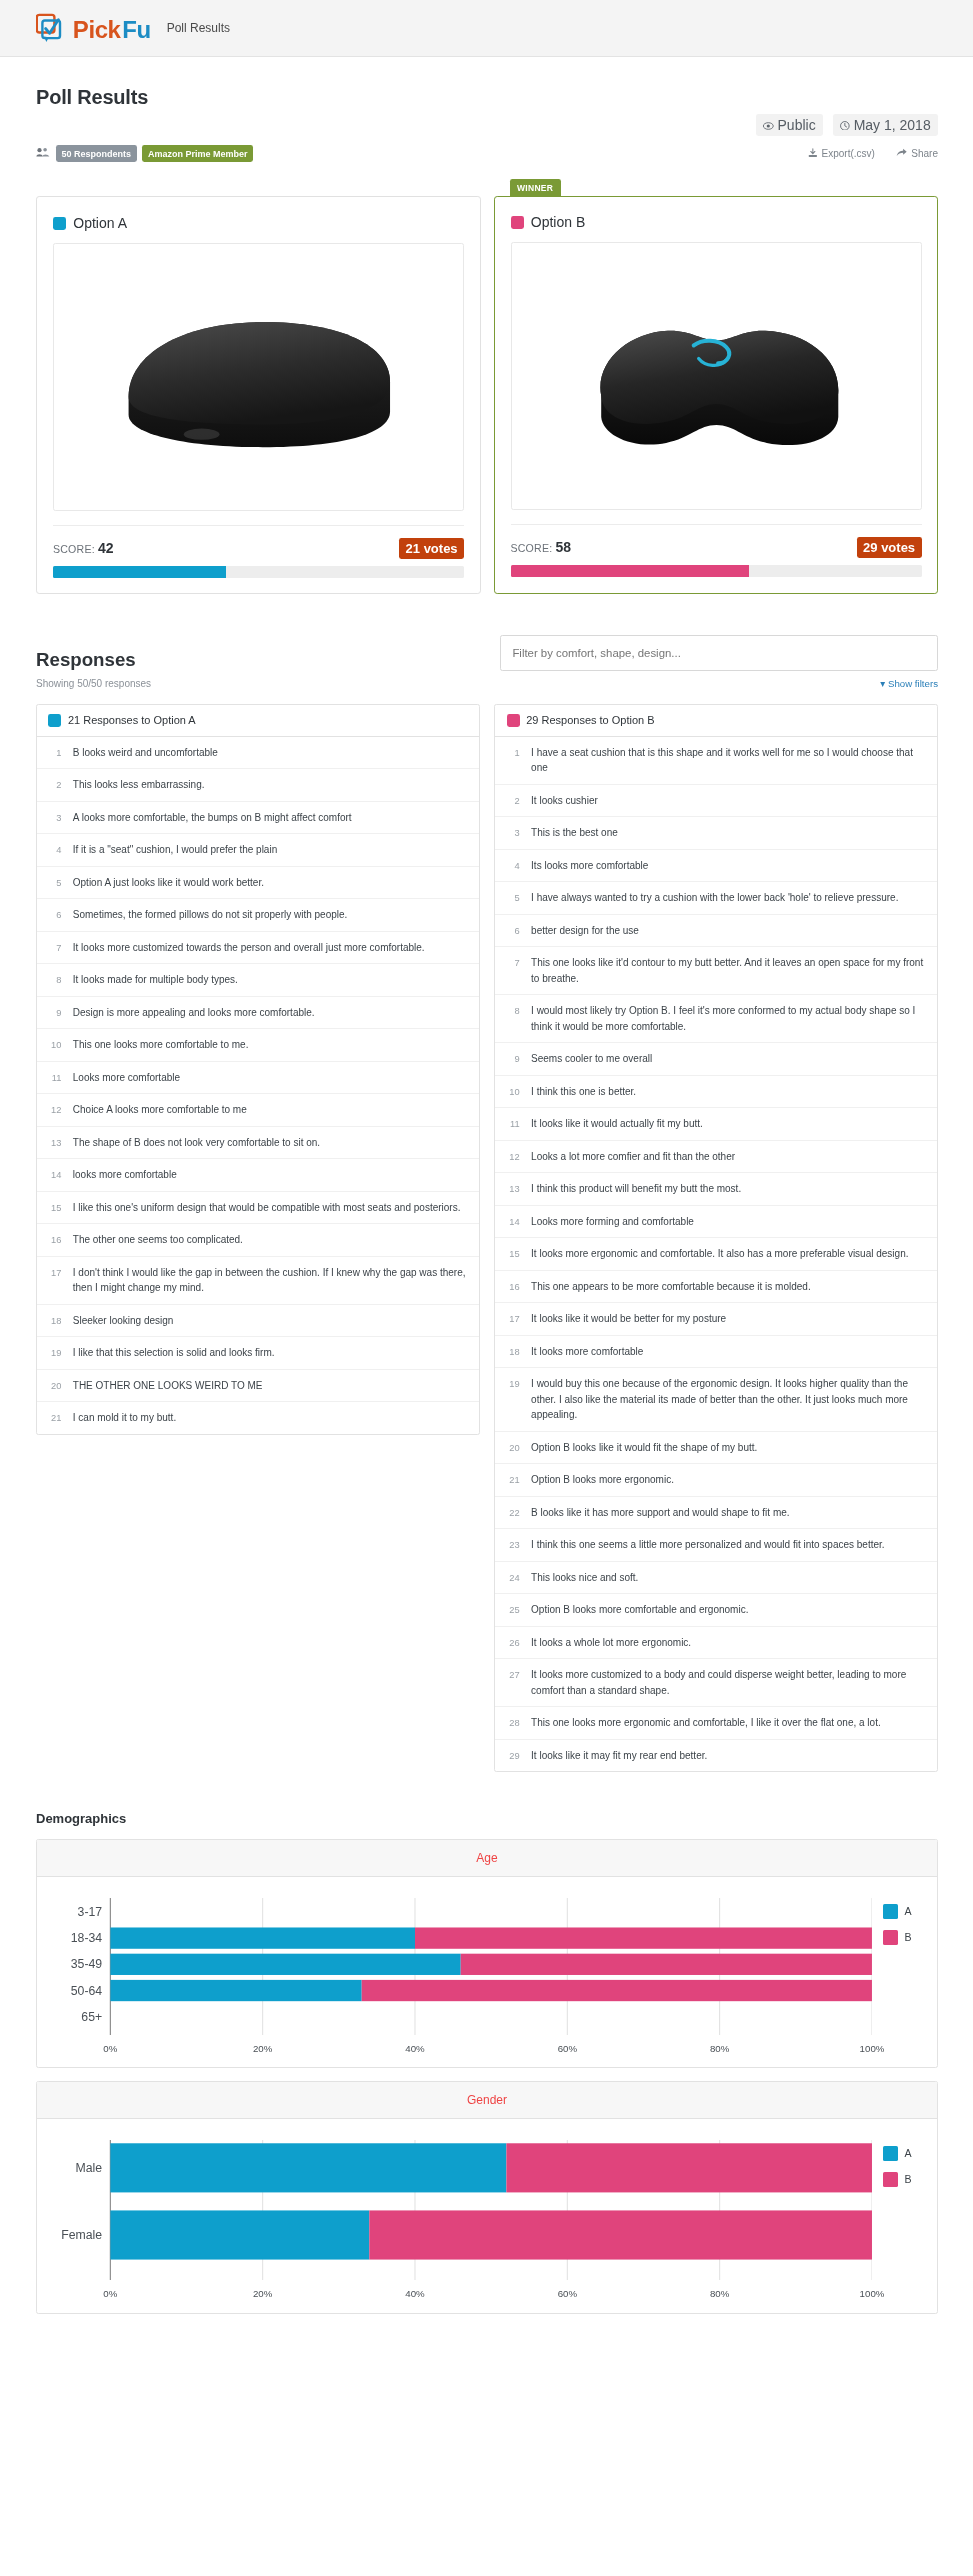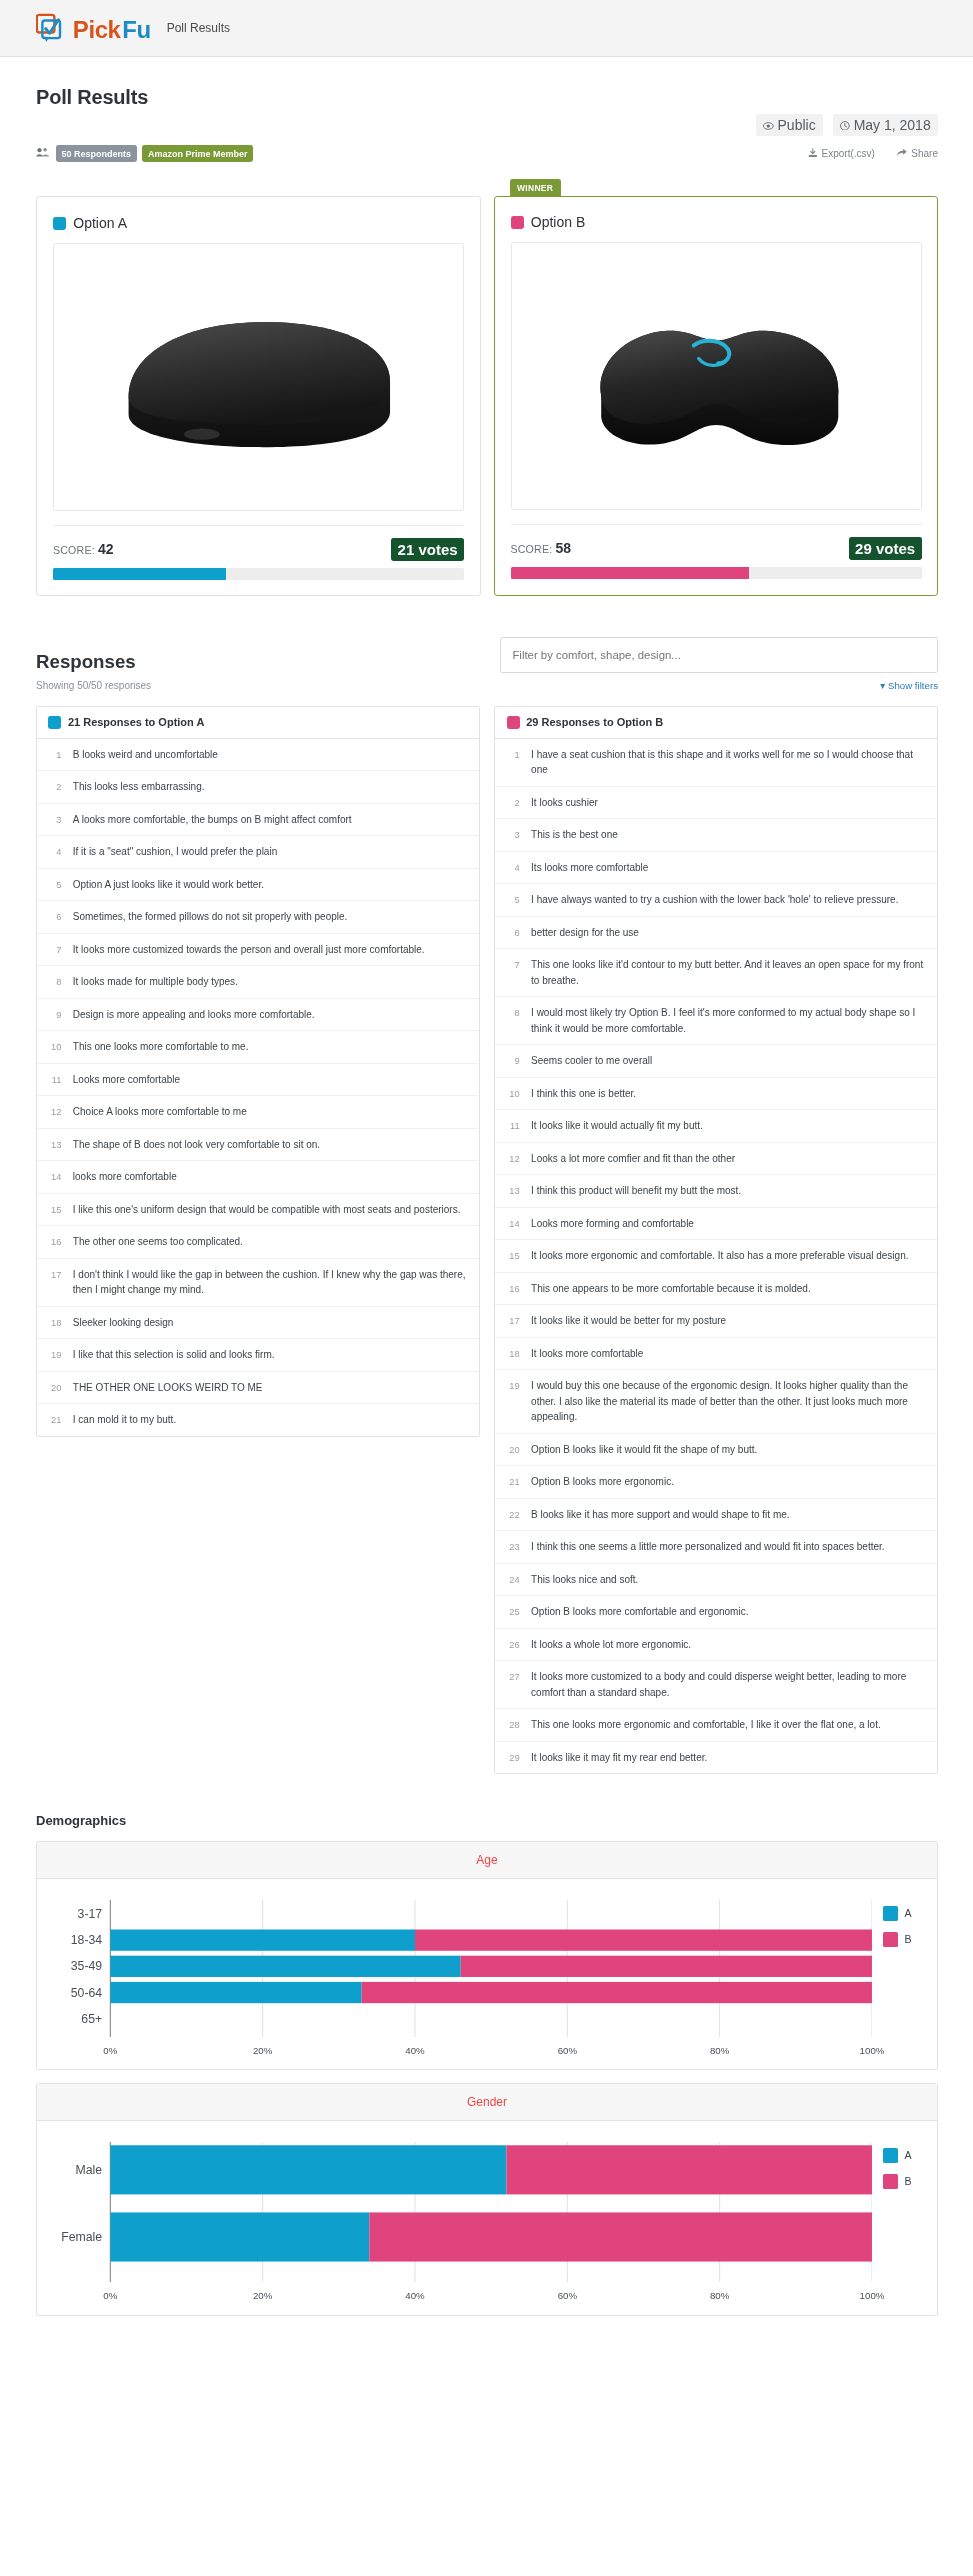--- a/index.html
+++ b/index.html
@@ -60,41 +60,41 @@
 
   .img-frame { margin-top:11.4px; border:0.8px solid #e8e8e8; border-radius:2.4px;
     height:268px; display:flex; align-items:center; justify-content:center;
     overflow:hidden; background:#fff; }
 
   .score-sep { border-top:0.8px solid #ececec; margin-top:14.6px; }
   .score-line { display:flex; align-items:center; justify-content:space-between;
     margin-top:11.4px; }
   .score-label { font-size:10.6px; color:#6b7178; letter-spacing:0.2px; }
   .score-num { font-size:14px; font-weight:bold; color:#2f3439; margin-left:3.2px; }
-  .votes-pill { background:#14532d; color:#fff; font-size:15px; font-weight:bold;
+  .votes-pill { background:#c2410c; color:#fff; font-size:13px; font-weight:bold;
     padding:3.2px 6.5px; border-radius:2.4px; }
   .bar-track { margin-top:7.3px; height:12px; background:#ededed; border-radius:1.6px; overflow:hidden; }
   .bar-fill { height:100%; }
 
   .responses-head { display:flex; align-items:flex-end; justify-content:space-between;
     margin-top:41px; }
   .sec-title { font-size:18.7px; font-weight:bold; color:#2f3439; }
   .filter-input { width:438px; height:36px; border:0.8px solid #d8d8d8; border-radius:2.4px;
     padding:0 11.4px; font-size:11.4px; color:#8d8d8d; font-family:"Liberation Sans", sans-serif;
     background:#fff; }
   .showing-row { display:flex; align-items:center; justify-content:space-between;
     margin-top:7.3px; }
   .showing-text { font-size:10px; color:#8b9198; }
   .show-filters { font-size:9.7px; color:#2a7fb8; }
 
   .lists-row { display:flex; gap:14.6px; margin-top:14.6px; align-items:flex-start; }
   .resp-panel { flex:1; border:0.8px solid #e2e2e2; border-radius:2.4px; background:#fff; }
   .resp-panel-head { padding:9px 11.4px; border-bottom:1.6px solid #e2e2e2;
     display:flex; align-items:center; gap:6.5px; }
-  .resp-panel-title { font-size:11px; font-weight:bold; color:#2f3439; }
+  .resp-panel-title { font-size:11px; font-weight:normal; color:#2f3439; }
   .resp-item { display:flex; gap:11.4px; padding:8px 11.4px; border-bottom:0.8px solid #f0f0f0;
     font-size:10px; line-height:1.55; color:#3c4349; }
   .resp-item:last-child { border-bottom:none; }
   .resp-num { color:#9aa0a6; font-size:9.3px; min-width:13px; text-align:right;
     padding-top:0.8px; flex:0 0 13px; }
   .resp-text { flex:1; }
 
   .demo-title { font-size:13px; font-weight:bold; color:#2f3439; margin-top:39px; }
   .chart-card { border:0.8px solid #e2e2e2; border-radius:2.4px; margin-top:13px; background:#fff; }
   .chart-head { background:#f7f7f7; border-bottom:0.8px solid #e2e2e2; text-align:center;

